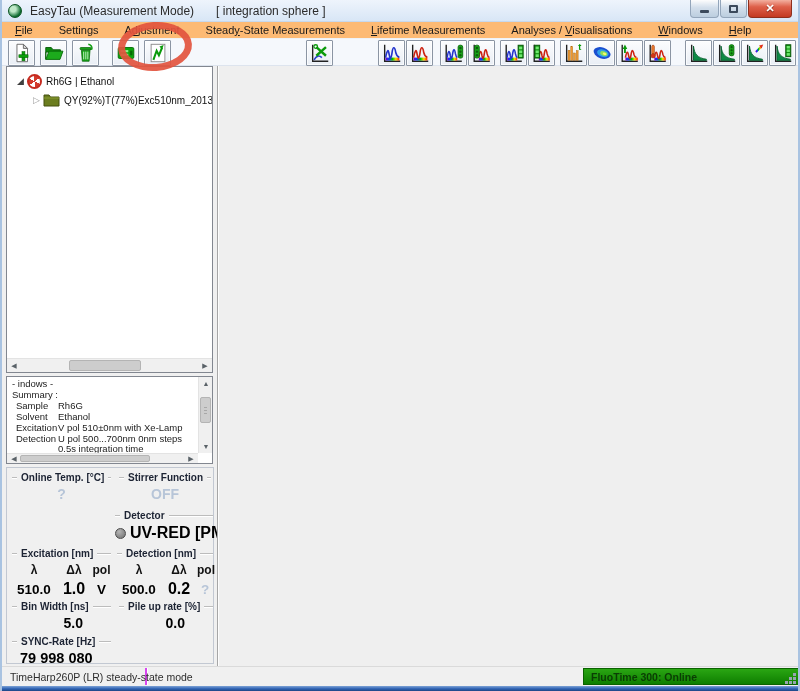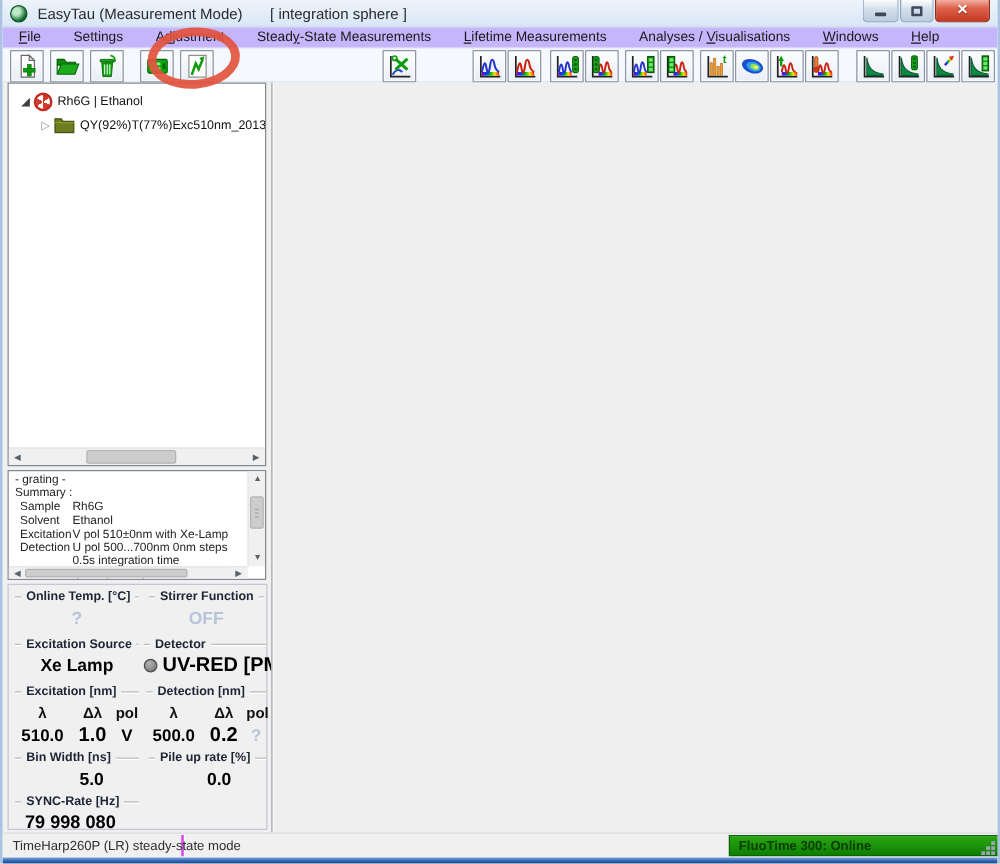--- a/index.html
+++ b/index.html
@@ -19,21 +19,21 @@
   #winbtns{position:absolute;right:6px;top:0;display:flex;}
   .wbtn{height:18px;margin-left:1px;border:1px solid #93a5ba;border-top:none;
     border-radius:0 0 4px 4px;background:linear-gradient(#fdfdfd,#d2deeb 45%,#bccedf);
     display:flex;align-items:center;justify-content:center;}
   .wbtn.min{width:29px;} .wbtn.max{width:27px;}
   .wbtn.close{width:44px;background:linear-gradient(#f3b0a0,#de604a 40%,#c33a22);border-color:#8f2f1c;}
   .glyph-min{width:9px;height:3px;background:#3c4a5c;margin-top:6px;border-radius:1px;}
   .glyph-max{width:9px;height:8px;border:2px solid #3c4a5c;border-radius:1px;}
   .glyph-x{color:#fff;font-size:11px;font-weight:bold;line-height:1;text-shadow:0 1px 1px #7c2413;}
   
-  #menubar{position:absolute;left:0;top:22px;right:0;height:17px;background:#c4b5fd;
+  #menubar{position:absolute;left:0;top:22px;right:0;height:17px;background:#fdba74;
     display:flex;align-items:center;border-bottom:1px solid #eef2f7;}
   .mi{font-size:11px;color:#1a1a1a;padding:1px 13px;white-space:nowrap;cursor:default;}
   .mi .u{text-decoration:underline;}
   
   #toolbar{position:absolute;left:0;top:39px;right:0;height:27px;background:#f5f8fc;
     border-bottom:1px solid #dde4ee;}
   .tbtn{position:absolute;top:1px;width:27px;height:26px;background:linear-gradient(#fcfdfe,#e9eef5);
     border:1px solid #8b95a3;border-radius:1px;display:flex;align-items:center;justify-content:center;
     box-shadow:inset 0 0 0 1px #ffffffb0;}
   .tbtn svg{width:22px;height:22px;display:block;}
@@ -331,21 +331,21 @@
     </div>
     <div class="hscroll">
       <div class="sb-arrow" style="left:0;top:0">◀</div>
       <div class="sb-arrow" style="right:0;top:0">▶</div>
       <div class="sb-thumb" style="left:62px;top:1px;width:72px;height:11px"></div>
     </div>
   </div>
 
   <div id="summary">
     <div id="summary-text">
-      <div>- grating -</div>
+      <div>- indows -</div>
       <div>Summary :</div>
       <div class="srow">
           <span style="padding-left:4px">Sample</span>
           <span>Rh6G</span>
         </div>
       <div class="srow">
           <span style="padding-left:4px">Solvent</span>
           <span>Ethanol</span>
         </div>
       <div class="srow">
@@ -391,28 +391,20 @@
     </div>
     <div class="grp" style="left:112px;top:4px;width:92px">
       <div class="legend">
           <span class="ln s"></span>
           <span class="txt">Stirrer Function</span>
           <span class="ln f"></span>
         </div>
       <div class="gval gray">OFF</div>
     </div>
 
-    <div class="grp" style="left:5px;top:42px;width:99px">
-      <div class="legend">
-          <span class="ln s"></span>
-          <span class="txt">Excitation Source</span>
-          <span class="ln f"></span>
-        </div>
-      <div class="gval">Xe Lamp</div>
-    </div>
     <div class="grp" style="left:108px;top:42px;width:98px">
       <div class="legend">
           <span class="ln s"></span>
           <span class="txt">Detector</span>
           <span class="ln f"></span>
         </div>
       <div class="gval" style="font-size:16px;text-align:center"><span id="det-dot"></span><span>UV-RED [PMT]</span></div>
     </div>
 
     <div class="grp" style="left:5px;top:80px;width:99px">

